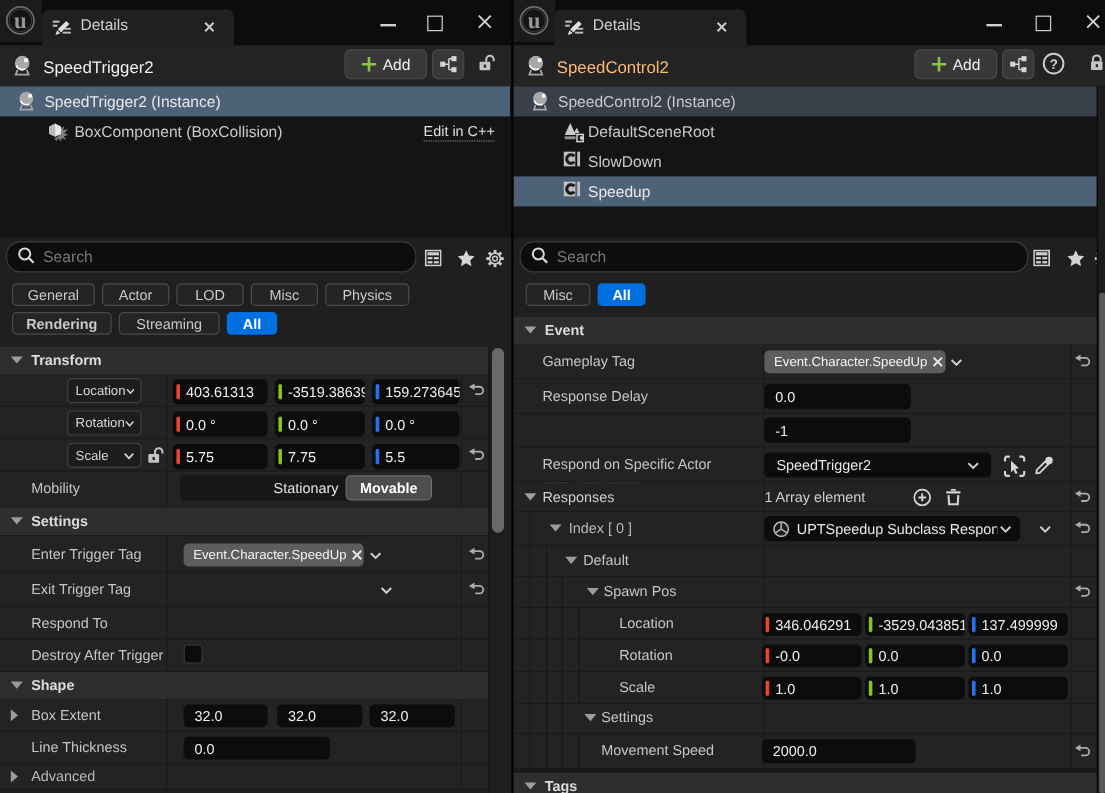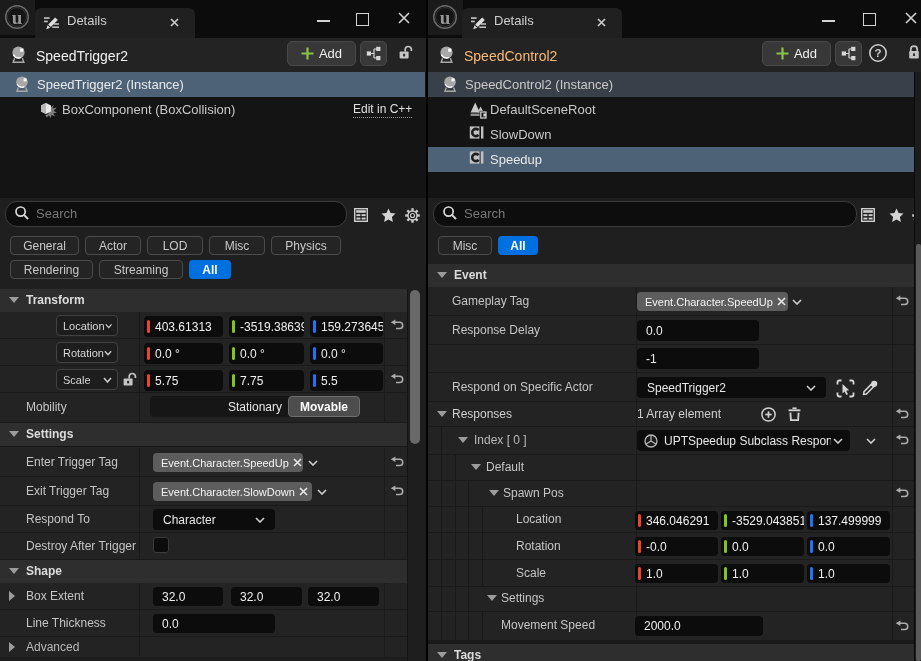--- a/index.html
+++ b/index.html
@@ -143,21 +143,21 @@
     </div>
     <div style="position:absolute;left:147px;top:236px;width:56px;height:19px;background:#242424;border:1px solid #4b4b4b;border-radius:4px;display:flex;align-items:center;justify-content:center;box-sizing:border-box;">
       <span style="color:#c9c9c9;font-size:12px">LOD</span>
     </div>
     <div style="position:absolute;left:209px;top:236px;width:56px;height:19px;background:#242424;border:1px solid #4b4b4b;border-radius:4px;display:flex;align-items:center;justify-content:center;box-sizing:border-box;">
       <span style="color:#c9c9c9;font-size:12px">Misc</span>
     </div>
     <div style="position:absolute;left:271px;top:236px;width:70px;height:19px;background:#242424;border:1px solid #4b4b4b;border-radius:4px;display:flex;align-items:center;justify-content:center;box-sizing:border-box;">
       <span style="color:#c9c9c9;font-size:12px">Physics</span>
     </div>
-    <div style="position:absolute;left:10px;top:260px;width:83px;height:19px;background:#242424;border:1px solid #4b4b4b;border-radius:4px;display:flex;align-items:center;justify-content:center;box-sizing:border-box;">
+    <div style="position:absolute;left:10px;top:260px;width:83px;height:19px;background:#242424;border:1px solid #4b4b4b;border-radius:4px;display:flex;align-items:center;justify-content:center;box-sizing:border-box;font-weight:bold;">
       <span style="color:#c9c9c9;font-size:12px">Rendering</span>
     </div>
     <div style="position:absolute;left:99px;top:260px;width:84px;height:19px;background:#242424;border:1px solid #4b4b4b;border-radius:4px;display:flex;align-items:center;justify-content:center;box-sizing:border-box;">
       <span style="color:#c9c9c9;font-size:12px">Streaming</span>
     </div>
     <div style="position:absolute;left:189px;top:260px;width:42px;height:19px;background:#0070e0;border-radius:4px;display:flex;align-items:center;justify-content:center;">
       <span style="color:#fff;font-size:12px;font-weight:bold">All</span>
     </div>
     <div style="position:absolute;left:0px;top:289px;width:426px;height:23px;background:#2e2e2e;border-bottom:1px solid #161616;"></div>
     <div style="position:absolute;left:9px;top:297px;width:0;height:0;border-left:5px solid transparent;border-right:5px solid transparent;border-top:6px solid #9c9c9c"></div>
@@ -283,43 +283,29 @@
     <div style="position:absolute;left:0px;top:477px;width:407px;height:29px;background:#232323;border-bottom:1px solid #1a1a1a;box-sizing:border-box;"></div>
     <div style="position:absolute;left:139px;top:477px;width:1px;height:29px;background:#1b1b1b;"></div>
     <div style="position:absolute;left:384px;top:477px;width:1px;height:29px;background:#1b1b1b;"></div>
     <div style="position:absolute;left:390px;top:485px;width:16px;height:13px;">
       <svg width="15" height="12" viewBox="0 0 15 12" style="">
         <path d="M4.6 3.3 H9.6 a3.1 3.1 0 0 1 0 6.2 H6" fill="none" stroke="#acacac" stroke-width="1.5"></path>
         <polygon points="5.4,0.5 0.8,3.3 5.4,6.1" fill="#acacac"></polygon>
       </svg>
     </div>
     <div style="position:absolute;left:26px;top:484px;font-size:12px;color:#c5c5c5;font-weight:normal;white-space:nowrap;">Exit Trigger Tag</div>
-    <div style="position:absolute;left:153px;top:482px;width:159px;height:19px;background:#5d5d5d;border-radius:4px;display:flex;align-items:center;justify-content:space-between;padding:0 6px 0 8px;box-sizing:border-box;">
-      <span style="font-size:11px;color:#f4f4f4;white-space:nowrap">Event.Character.SlowDown</span>
-      <span style="flex:none;margin-left:4px;display:flex">
-        <svg width="9" height="9" viewBox="0 0 9 9" style="">
-          <path d="M1 1 L8 8 M8 1 L1 8" stroke="#e8e8e8" stroke-width="1.6"></path>
-        </svg>
-      </span>
-    </div>
     <div style="position:absolute;left:317px;top:489px;width:10px;height:6px;">
       <svg width="10" height="6" viewBox="0 0 10 6" style="">
         <polyline points="1,1 5.0,5 9,1" fill="none" stroke="#cfcfcf" stroke-width="1.6"></polyline>
       </svg>
     </div>
     <div style="position:absolute;left:0px;top:506px;width:407px;height:27px;background:#232323;border-bottom:1px solid #1a1a1a;box-sizing:border-box;"></div>
     <div style="position:absolute;left:139px;top:506px;width:1px;height:27px;background:#1b1b1b;"></div>
     <div style="position:absolute;left:384px;top:506px;width:1px;height:27px;background:#1b1b1b;"></div>
     <div style="position:absolute;left:26px;top:512px;font-size:12px;color:#c5c5c5;font-weight:normal;white-space:nowrap;">Respond To</div>
-    <div style="position:absolute;left:153px;top:509px;width:122px;height:21px;background:#0c0c0c;border-radius:4px;display:flex;align-items:center;justify-content:space-between;padding:0 10px;box-sizing:border-box;">
-      <span style="font-size:12px;color:#e8e8e8">Character</span>
-      <svg width="10" height="6" viewBox="0 0 10 6" style="">
-        <polyline points="1,1 5.0,5 9,1" fill="none" stroke="#cfcfcf" stroke-width="1.6"></polyline>
-      </svg>
-    </div>
     <div style="position:absolute;left:0px;top:533px;width:407px;height:27px;background:#232323;border-bottom:1px solid #1a1a1a;box-sizing:border-box;"></div>
     <div style="position:absolute;left:139px;top:533px;width:1px;height:27px;background:#1b1b1b;"></div>
     <div style="position:absolute;left:384px;top:533px;width:1px;height:27px;background:#1b1b1b;"></div>
     <div style="position:absolute;left:26px;top:539px;font-size:12px;color:#c5c5c5;font-weight:normal;white-space:nowrap;">Destroy After Trigger</div>
     <div style="position:absolute;left:153px;top:537px;width:16px;height:16px;background:#0c0c0c;border:1px solid #3a3a3a;border-radius:3px;box-sizing:border-box;"></div>
     <div style="position:absolute;left:0px;top:560px;width:426px;height:23px;background:#2e2e2e;border-bottom:1px solid #161616;"></div>
     <div style="position:absolute;left:9px;top:568px;width:0;height:0;border-left:5px solid transparent;border-right:5px solid transparent;border-top:6px solid #9c9c9c"></div>
     <div style="position:absolute;left:26px;top:564px;font-size:12px;color:#dcdcdc;font-weight:bold;white-space:nowrap;">Shape</div>
     <div style="position:absolute;left:0px;top:583px;width:407px;height:27px;background:#232323;border-bottom:1px solid #1a1a1a;box-sizing:border-box;"></div>
     <div style="position:absolute;left:139px;top:583px;width:1px;height:27px;background:#1b1b1b;"></div>

